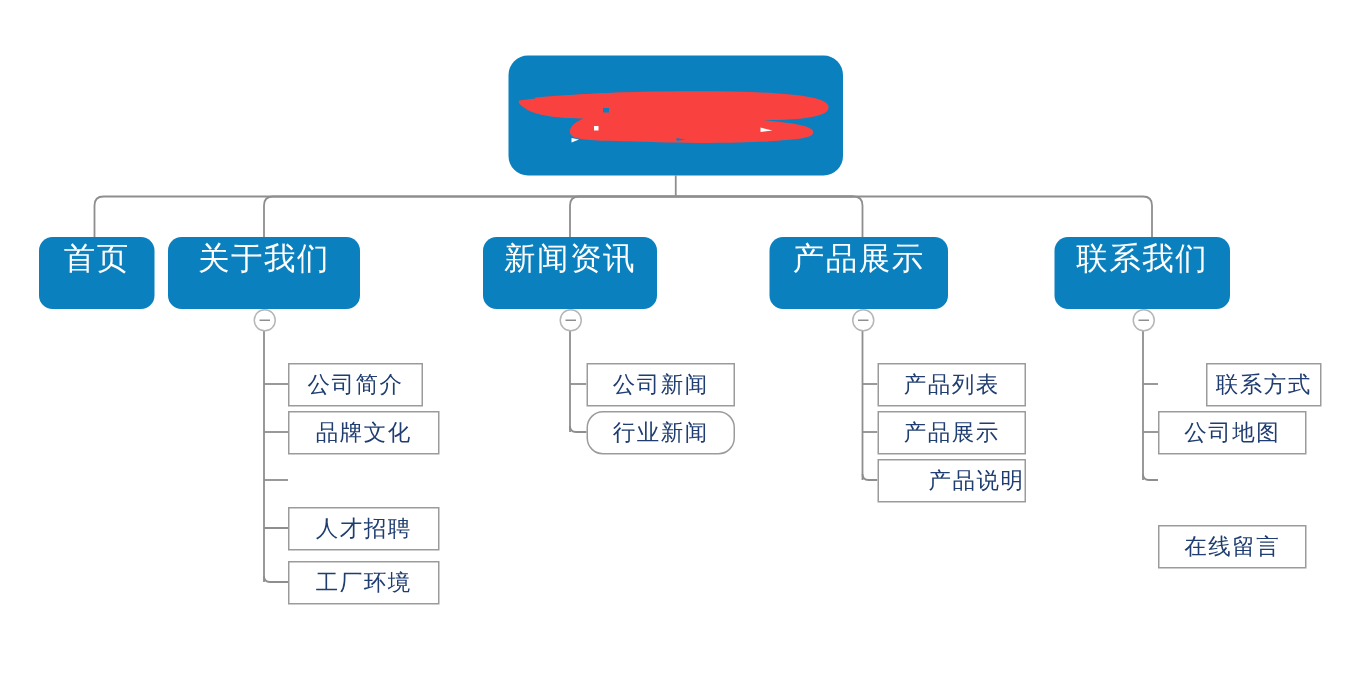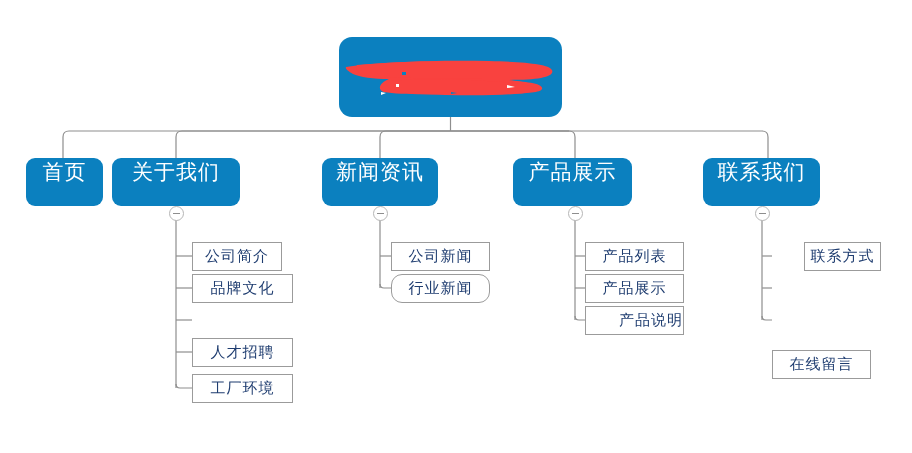--- a/index.html
+++ b/index.html
@@ -216,17 +216,20 @@
   <div class="leaf" style="left:585px; top:274px; width:99px;">
     <span>产品展示</span>
   </div>
   <div class="leaf" style="left:585px; top:306px; width:99px;padding-left:33px;">
     <span>产品说明</span>
   </div>
 
   <div class="leaf" style="left:772px; top:242px; width:77px;margin-left:32px;">
     <span>联系方式</span>
   </div>
+  <div class="leaf" style="left:772px; top:274px; width:99px;">
+    <span>公司地图</span>
+  </div>
   <div class="leaf" style="left:772px; top:306px; width:99px;margin-top:44px;">
     <span>在线留言</span>
   </div>
 
 </div>
 
 </body></html>

